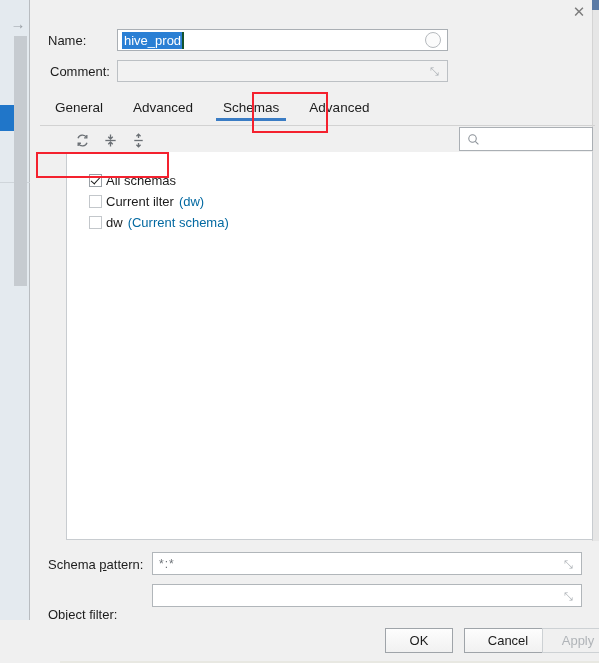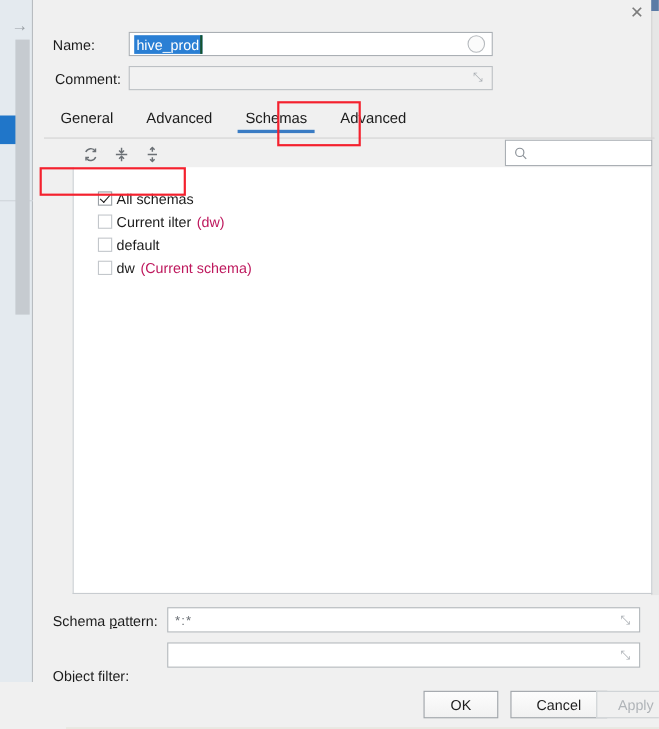--- a/index.html
+++ b/index.html
@@ -266,21 +266,21 @@
     transform: rotate(42deg);
   }
   .cb.dim { border-color: #c3c7cb; }
   .tree-label {
     font-size: 13px;
     color: #1c1c1c;
     white-space: nowrap;
   }
   .tree-note {
     font-size: 13px;
-    color: #be185d;
+    color: #0369a1;
     margin-left: 5px;
     white-space: nowrap;
   }
 
   
   .bottom-panel {
     position: absolute;
     left: 30px; top: 541px;
     width: 562px; height: 79px;
     background: #f0f0f0;
@@ -426,24 +426,20 @@
         <span class="cb checked"></span>
         <span class="tree-label">All schemas</span>
       </div>
       <div class="tree-row">
         <span class="cb dim"></span>
         <span class="tree-label">Current ilter</span>
         <span class="tree-note">(dw)</span>
       </div>
       <div class="tree-row">
         <span class="cb dim"></span>
-        <span class="tree-label">default</span>
-      </div>
-      <div class="tree-row">
-        <span class="cb dim"></span>
         <span class="tree-label">dw</span>
         <span class="tree-note">(Current schema)</span>
       </div>
     </div>
 
     <div class="annot" style="left:222px; top:92px; width:76px; height:41px;"></div>
     <div class="annot" style="left:6px; top:152px; width:133px; height:26px;"></div>
 
     <div class="bottom-panel"></div>
 

